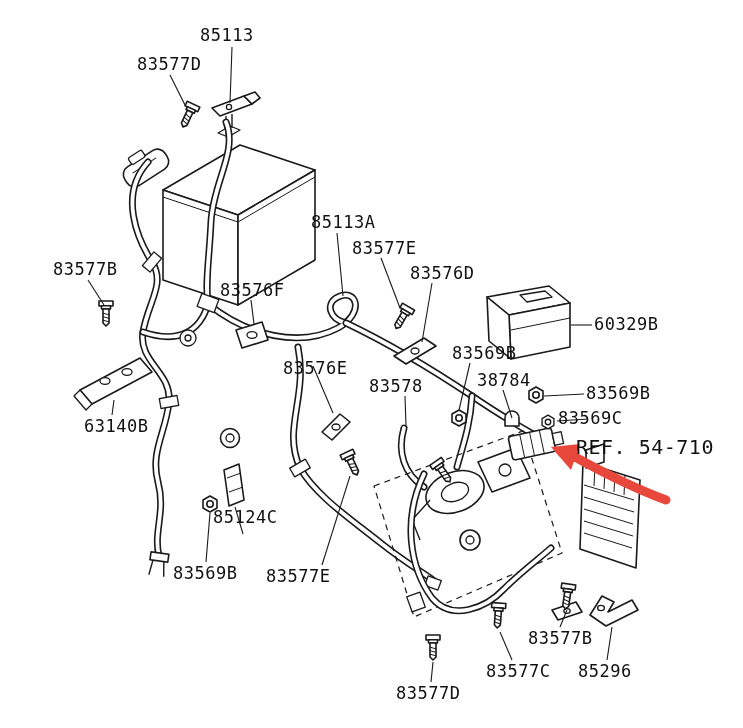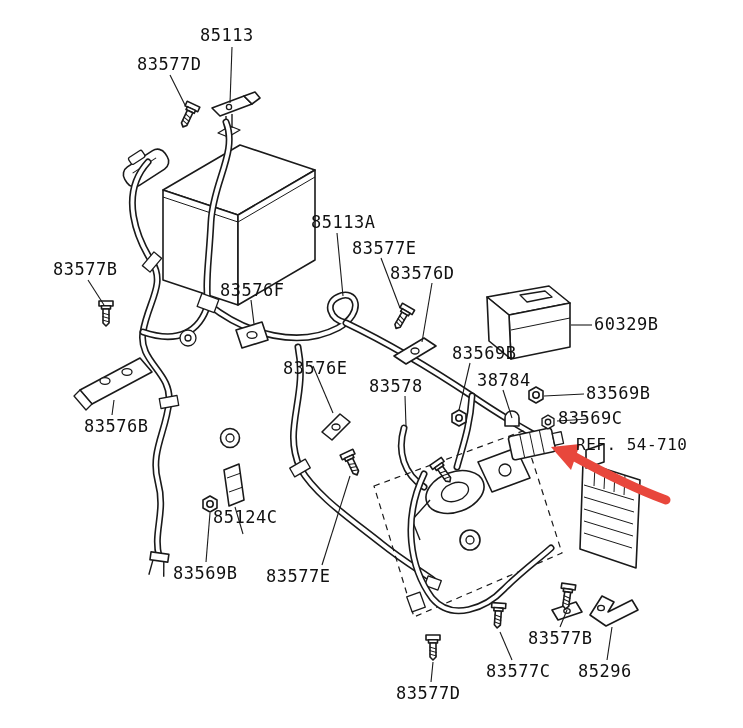--- a/index.html
+++ b/index.html
@@ -15,21 +15,21 @@
     font-family:"DejaVu Sans Mono", monospace;
   }
   svg{position:absolute;left:0;top:0;}
   .plabel{
     position:absolute;
     font:17px/1.1 "DejaVu Sans Mono", monospace;
     color:#111;
     letter-spacing:.5px;
     white-space:nowrap;
   }
-  .plabel.small{font-size:16px;}
+  .plabel.small{font-size:20px;}
   
   .part{fill:#fff;stroke:var(--color-line);stroke-width:1.6;stroke-linejoin:round;}
   .partd{fill:#fff;stroke:var(--color-line);stroke-width:1.3;stroke-linejoin:round;}
   .thin{fill:none;stroke:var(--color-line);stroke-width:1;}
   .ln{fill:none;stroke:var(--color-line);stroke-width:1.4;}
   .ld{fill:none;stroke:var(--color-line);stroke-width:1.1;}
   .tubeO{fill:none;stroke:var(--color-line);stroke-width:7;stroke-linecap:round;}
   .tubeI{fill:none;stroke:#fff;stroke-width:3.8;stroke-linecap:round;}
   .dash{fill:none;stroke:var(--color-line);stroke-width:1.2;stroke-dasharray:6 5;}
   .red-arrow{fill:none;stroke:var(--color-red-arrow);stroke-width:9;stroke-linecap:round;}
@@ -288,32 +288,32 @@
     <g>
       <path class="red-arrow" d="M666,500 C636,489 604,473 575,457"></path>
       <polygon class="red-arrow-head" points="551,447 580,444 571,470"></polygon>
     </g>
   </svg>
 
   <div class="plabel" style="left:200px;top:26px">85113</div>
   <div class="plabel" style="left:137px;top:55px">83577D</div>
   <div class="plabel" style="left:311px;top:213px">85113A</div>
   <div class="plabel" style="left:352px;top:239px">83577E</div>
-  <div class="plabel" style="left:390px;top:264px">83576D</div>
+  <div class="plabel" style="left:410px;top:264px">83576D</div>
   <div class="plabel" style="left:53px;top:260px">83577B</div>
   <div class="plabel" style="left:220px;top:281px">83576F</div>
   <div class="plabel" style="left:283px;top:359px">83576E</div>
   <div class="plabel" style="left:452px;top:344px">83569B</div>
   <div class="plabel" style="left:477px;top:371px">38784</div>
   <div class="plabel" style="left:594px;top:315px">60329B</div>
   <div class="plabel" style="left:586px;top:384px">83569B</div>
   <div class="plabel" style="left:558px;top:409px">83569C</div>
   <div class="plabel small" style="left:576px;top:436px">REF. 54-710</div>
   <div class="plabel" style="left:369px;top:377px">83578</div>
-  <div class="plabel" style="left:84px;top:417px">83576B</div>
+  <div class="plabel" style="left:84px;top:417px">63140B</div>
   <div class="plabel" style="left:213px;top:508px">85124C</div>
   <div class="plabel" style="left:173px;top:564px">83569B</div>
   <div class="plabel" style="left:266px;top:567px">83577E</div>
   <div class="plabel" style="left:528px;top:629px">83577B</div>
   <div class="plabel" style="left:486px;top:662px">83577C</div>
   <div class="plabel" style="left:578px;top:662px">85296</div>
   <div class="plabel" style="left:396px;top:684px">83577D</div>
 
 </div>
 

